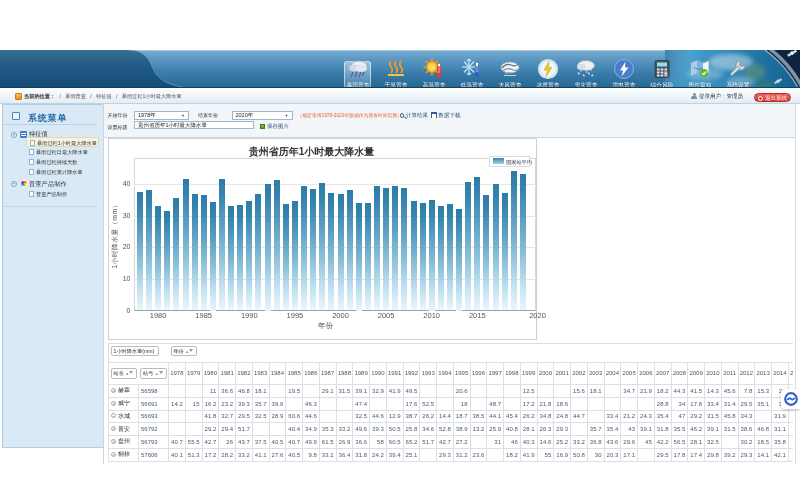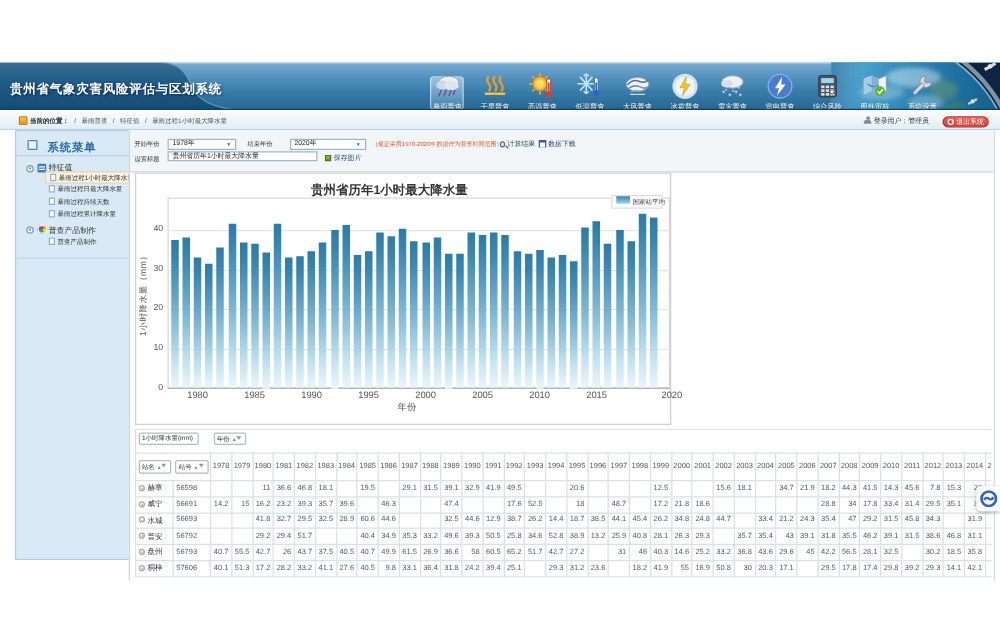--- a/index.html
+++ b/index.html
@@ -22,21 +22,21 @@
 #bc-ico {position:absolute; left:15px; top:4.5px; width:7px; height:7px; background:linear-gradient(180deg,#ffc54a,#f08a1e); border:1px solid #c87d10; border-radius:1px;}
 #bc-txt {position:absolute; left:24px; top:5px; font-size:5.2px; color:#555; white-space:nowrap;}
 #bc-txt b {color:#222; font-size:5.2px;}
 #uico {position:absolute; left:691px; top:4.5px; width:6px; height:7px;}
 #uico:before {content:''; position:absolute; left:1.5px; top:0; width:3px; height:3px; border-radius:50%; background:#7a8fa6;}
 #uico:after {content:''; position:absolute; left:0; top:3.2px; width:6px; height:3.8px; border-radius:2px 2px 0 0; background:#7a8fa6;}
 #user {position:absolute; left:699px; top:5px; font-size:5.5px; color:#333; white-space:nowrap;}
 #logout {position:absolute; left:754px; top:4.5px; width:37px; height:9.5px; border-radius:4.5px; background:linear-gradient(180deg,#f0625a,#d93a30); border:1px solid #b02c24; color:#fff; font-size:5.5px; text-align:center; line-height:8px;}
 #logout .pw {display:inline-block; width:5px; height:5px; border:1px solid #fff; border-radius:50%; margin-right:2px; vertical-align:-1px;}
 
-#sidebar {position:absolute; left:12px; top:104px; width:104px; height:344px; background:#d9eaf6; border:1px solid #b3cde2;}
+#sidebar {position:absolute; left:2px; top:104px; width:104px; height:344px; background:#d9eaf6; border:1px solid #b3cde2;}
 #sb-title {position:absolute; left:25px; top:7px; font-size:9px; font-weight:bold; color:#2a6da8; letter-spacing:0.8px;}
 #sb-ico {position:absolute; left:9px; top:7px; width:8px; height:8px; border:1.4px solid #4a86c0; border-radius:1px; background:#eaf3fb;}
 #sb-sep1 {position:absolute; left:0; top:19px; width:94px; height:1px; background:#b9d1e4;}
 #sb-sep2 {position:absolute; left:0; top:101px; width:94px; height:1px; background:#c2d8e8;}
 .exp {position:absolute; left:8px; width:6px; height:6px; border:1px solid #7d9cb8; border-radius:50%; background:#f2f8fc;}
 .exp:after {content:''; position:absolute; left:1px; top:1.5px; border-left:1.5px solid transparent; border-right:1.5px solid transparent; border-top:2px solid #5a7e9c;}
 .pico-list {position:absolute; left:17px; width:7px; height:7px; background:#3f7fc0; border-radius:1px;}
 .pico-list:after {content:''; position:absolute; left:1px; top:1.5px; width:5px; height:1px; background:#fff; box-shadow:0 2px 0 #fff;}
 .pitem {position:absolute; left:26px; font-size:6.3px; color:#333; white-space:nowrap;}
 .titem {position:absolute; left:23px; width:73px; height:10px; font-size:5.2px; color:#333; line-height:10px; white-space:nowrap; overflow:hidden;}
@@ -141,21 +141,20 @@
           <rect x="1" y="-1" width="4" height="2.4" fill="#d8dee4"></rect>
           <rect x="-1.2" y="-1.7" width="2.4" height="3.6" fill="#f2f5f8"></rect>
         </g>
 <g transform="translate(113,31) rotate(-30)" opacity="0.9">
 <rect x="-4" y="-0.8" width="3.2" height="2" fill="#d8dee4"></rect>
           <rect x="0.8" y="-0.8" width="3.2" height="2" fill="#d8dee4"></rect>
           <rect x="-1" y="-1.4" width="2" height="3.2" fill="#f2f5f8"></rect>
         </g>
 <rect x="0" y="0" width="26" height="38" fill="url(#fade)"></rect>
 </svg>
-<div id="title">贵州省气象灾害风险评估与区划系统</div>
 <div class="nav" style="left:339px">
         <div class="selbox"></div>
         <div class="nico"><svg width="22" height="22" viewBox="0 0 22 22">
 <ellipse cx="12" cy="8" rx="8" ry="5" fill="#e8eef4" stroke="#9aa8b8" stroke-width="0.8"></ellipse>
 <ellipse cx="7" cy="10" rx="5" ry="3.6" fill="#cfd9e4"></ellipse>
 <ellipse cx="14" cy="10.5" rx="6" ry="3.6" fill="#dde6ee"></ellipse>
 <g stroke="#6a4f8f" stroke-width="1.1">
               <line x1="6" y1="14" x2="4" y2="19"></line>
               <line x1="10" y1="14" x2="8" y2="19"></line>
               <line x1="14" y1="14" x2="12" y2="19"></line>

